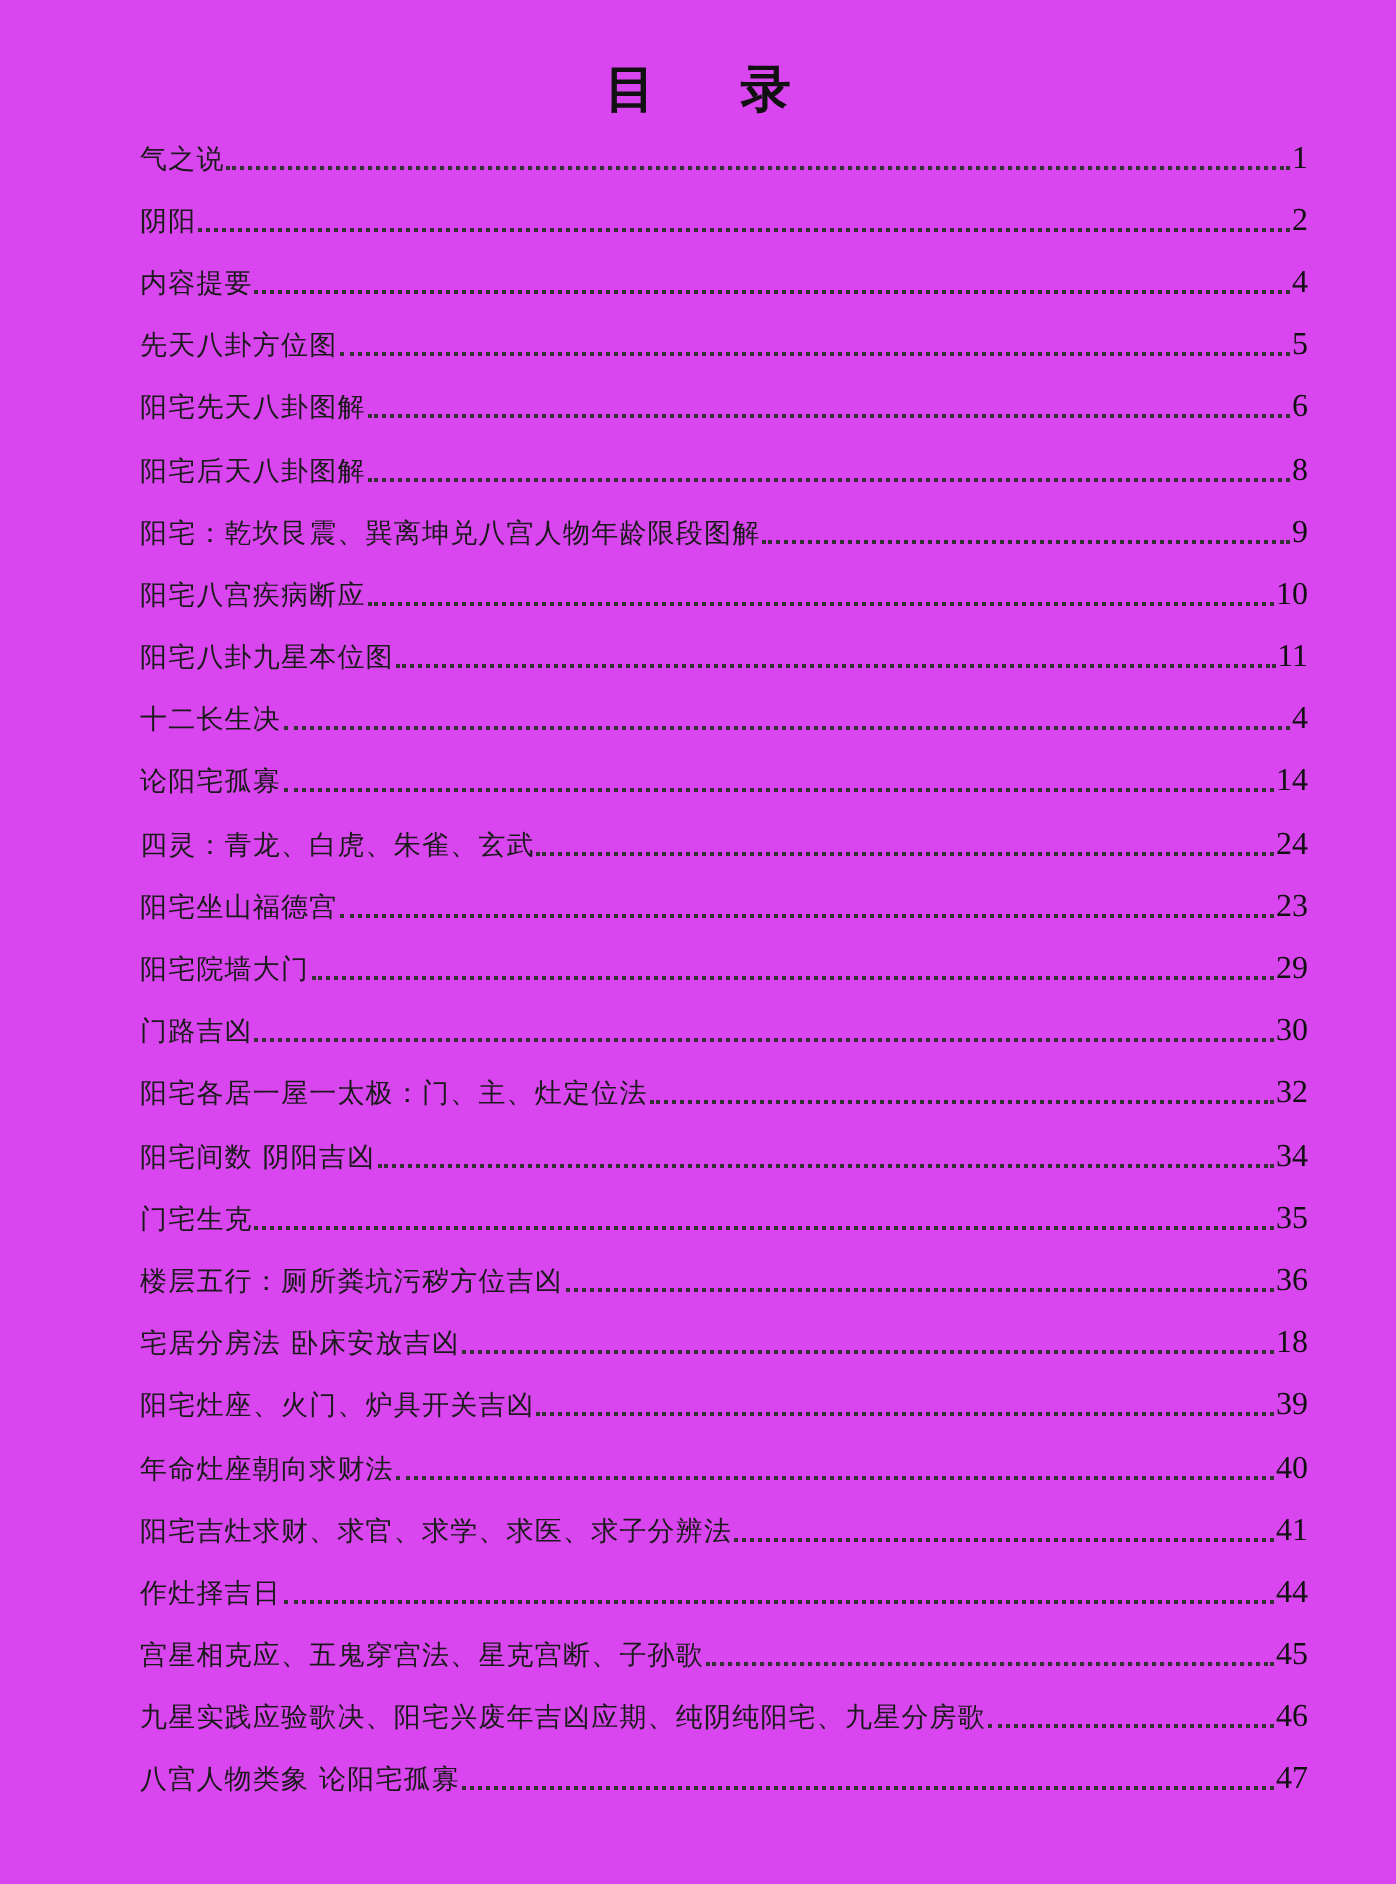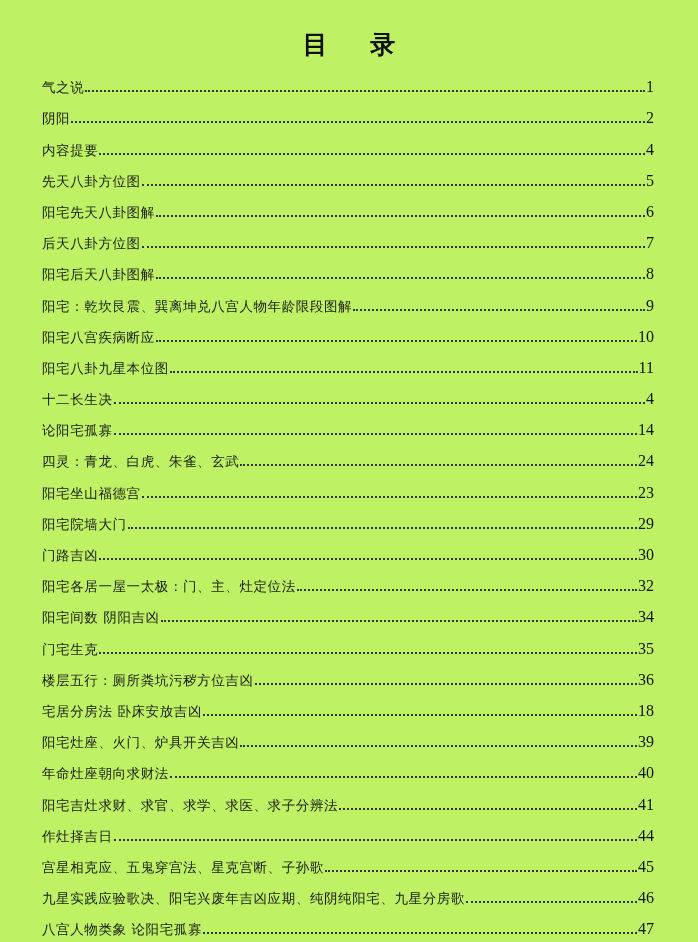--- a/index.html
+++ b/index.html
@@ -13,21 +13,21 @@
     position: relative;
     overflow: hidden;
     font-family: "DejaVu Sans", sans-serif;
     color: #1a1a1a;
   }
   .page {
     position: absolute;
     left: 0; top: 0;
     width: 698px;
     height: 942px;
-    background: #bef264;
+    background: #d946ef;
   }
   .title {
     position: absolute;
     top: 28px;
     left: 0;
     width: 698px;
     text-align: center;
     font-size: 25px;
     font-weight: bold;
     letter-spacing: 0;
@@ -41,26 +41,27 @@
     position: absolute;
     left: 42px;
     top: 64px;
     width: 612px;
     margin: 0;
     padding: 0;
     list-style: none;
   }
   .toc-row {
     display: flex;
-    align-items: flex-end;
+    align-items: center;
     height: 31.2px;
     font-size: 13.5px;
     line-height: 16px;
     color: #1a1a1a;
     cursor: pointer;
+    margin-left: 28px;
   }
   .toc-row .label {
     white-space: nowrap;
     flex: 0 0 auto;
     font-weight: 500;
     letter-spacing: 0.6px;
   }
   .toc-row .leader {
     flex: 1 1 auto;
     overflow: hidden;
@@ -114,25 +115,20 @@
         <span class="label">先天八卦方位图</span>
         <span class="leader"></span>
         <span class="page-num">5</span>
       </li>
     <li class="toc-row">
         <span class="label">阳宅先天八卦图解</span>
         <span class="leader"></span>
         <span class="page-num">6</span>
       </li>
     <li class="toc-row">
-        <span class="label">后天八卦方位图</span>
-        <span class="leader"></span>
-        <span class="page-num">7</span>
-      </li>
-    <li class="toc-row">
         <span class="label">阳宅后天八卦图解</span>
         <span class="leader"></span>
         <span class="page-num">8</span>
       </li>
     <li class="toc-row">
         <span class="label">阳宅：乾坎艮震、巽离坤兑八宫人物年龄限段图解</span>
         <span class="leader"></span>
         <span class="page-num">9</span>
       </li>
     <li class="toc-row">

